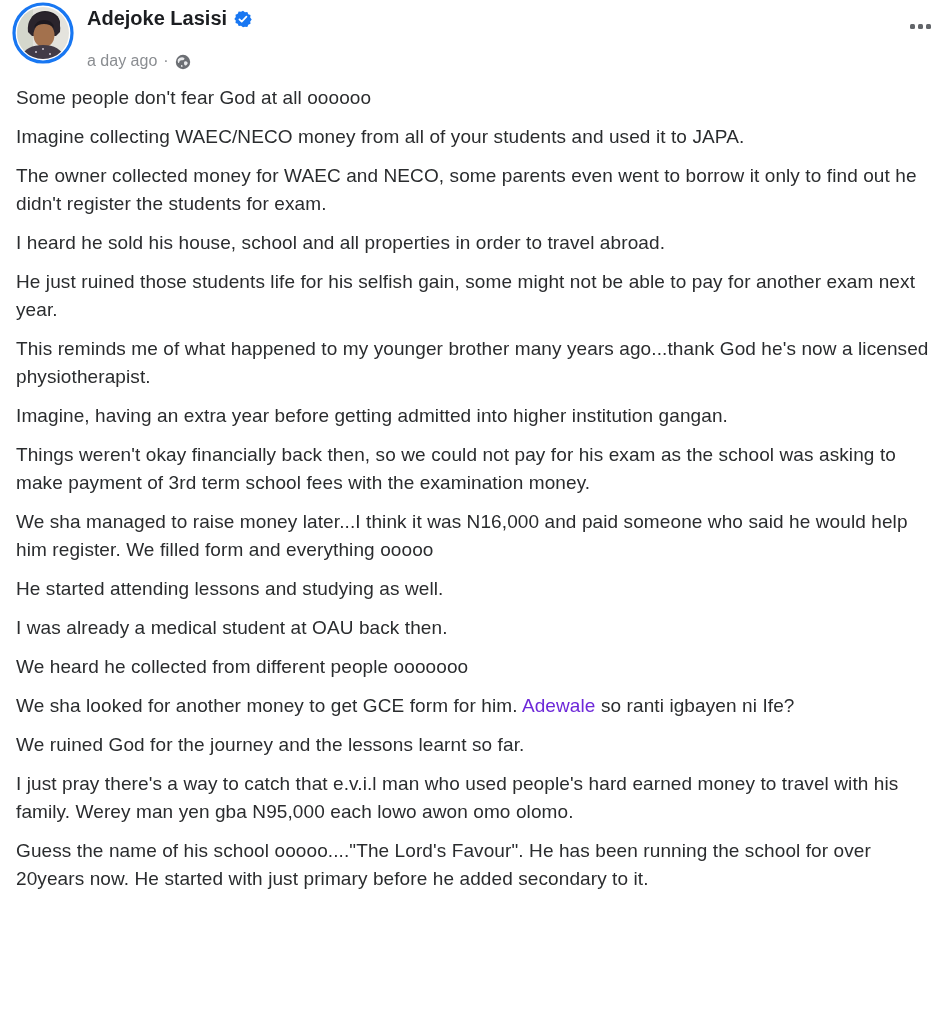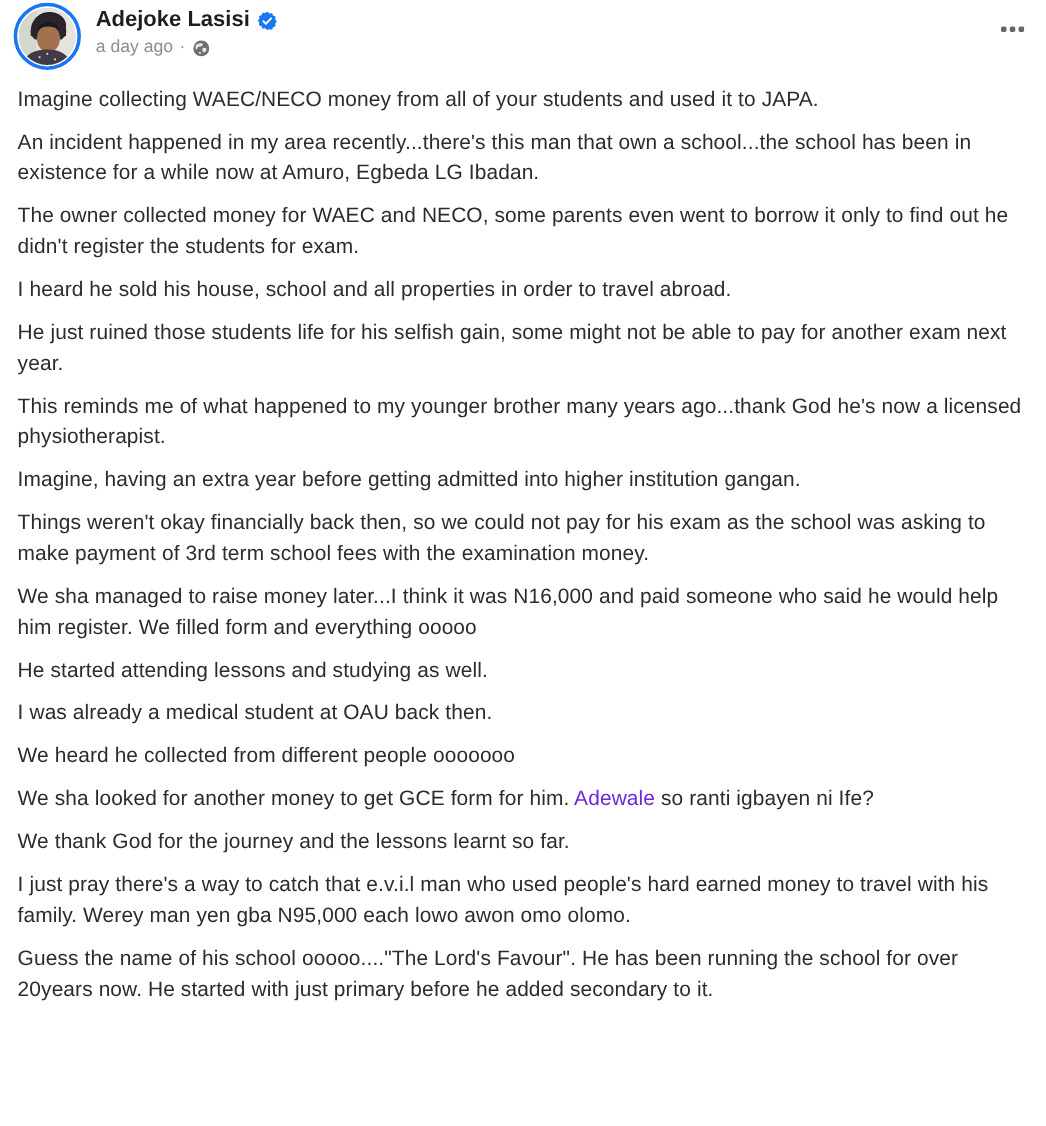--- a/index.html
+++ b/index.html
@@ -45,21 +45,21 @@
   }
   .badge {
     display: inline-flex;
     width: 18px;
     height: 18px;
   }
   .meta-row {
     display: flex;
     align-items: center;
     gap: 6px;
-    margin-top: 2px;
+    margin-top: 20px;
     font-size: 16px;
     color: #8a8d91;
     line-height: 20px;
   }
   .meta-row .timestamp { cursor: pointer; }
   .meta-row .sep { color: #8a8d91; }
   .globe {
     display: inline-flex;
     width: 16px;
     height: 16px;
@@ -155,31 +155,31 @@
     </div>
 
     <div class="more-btn">
       <span class="dot"></span>
       <span class="dot"></span>
       <span class="dot"></span>
     </div>
   </div>
 
   <div class="post-body">
+    <p>Some people don't fear God at all oooooo</p>
     <p>Imagine collecting WAEC/NECO money from all of your students and used it to JAPA.</p>
-    <p>An incident happened in my area recently...there's this man that own a school...the school has been in existence for a while now at Amuro, Egbeda LG Ibadan.</p>
     <p>The owner collected money for WAEC and NECO, some parents even went to borrow it only to find out he didn't register the students for exam.</p>
     <p>I heard he sold his house, school and all properties in order to travel abroad.</p>
     <p>He just ruined those students life for his selfish gain, some might not be able to pay for another exam next year.</p>
     <p>This reminds me of what happened to my younger brother many years ago...thank God he's now a licensed physiotherapist.</p>
     <p>Imagine, having an extra year before getting admitted into higher institution gangan.</p>
     <p>Things weren't okay financially back then, so we could not pay for his exam as the school was asking to make payment of 3rd term school fees with the examination money.</p>
     <p>We sha managed to raise money later...I think it was N16,000 and paid someone who said he would help him register. We filled form and everything ooooo</p>
     <p>He started attending lessons and studying as well.</p>
     <p>I was already a medical student at OAU back then.</p>
     <p>We heard he collected from different people ooooooo</p>
     <p><span>We sha looked for another money to get GCE form for him. </span><a class="mention">Adewale</a><span> so ranti igbayen ni Ife?</span></p>
-    <p>We thank God for the journey and the lessons learnt so far.</p>
+    <p>We ruined God for the journey and the lessons learnt so far.</p>
     <p>I just pray there's a way to catch that e.v.i.l man who used people's hard earned money to travel with his family. Werey man yen gba N95,000 each lowo awon omo olomo.</p>
     <p>Guess the name of his school ooooo...."The Lord's Favour". He has been running the school for over 20years now. He started with just primary before he added secondary to it.</p>
   </div>
 
 </div>
 
 </body></html>

